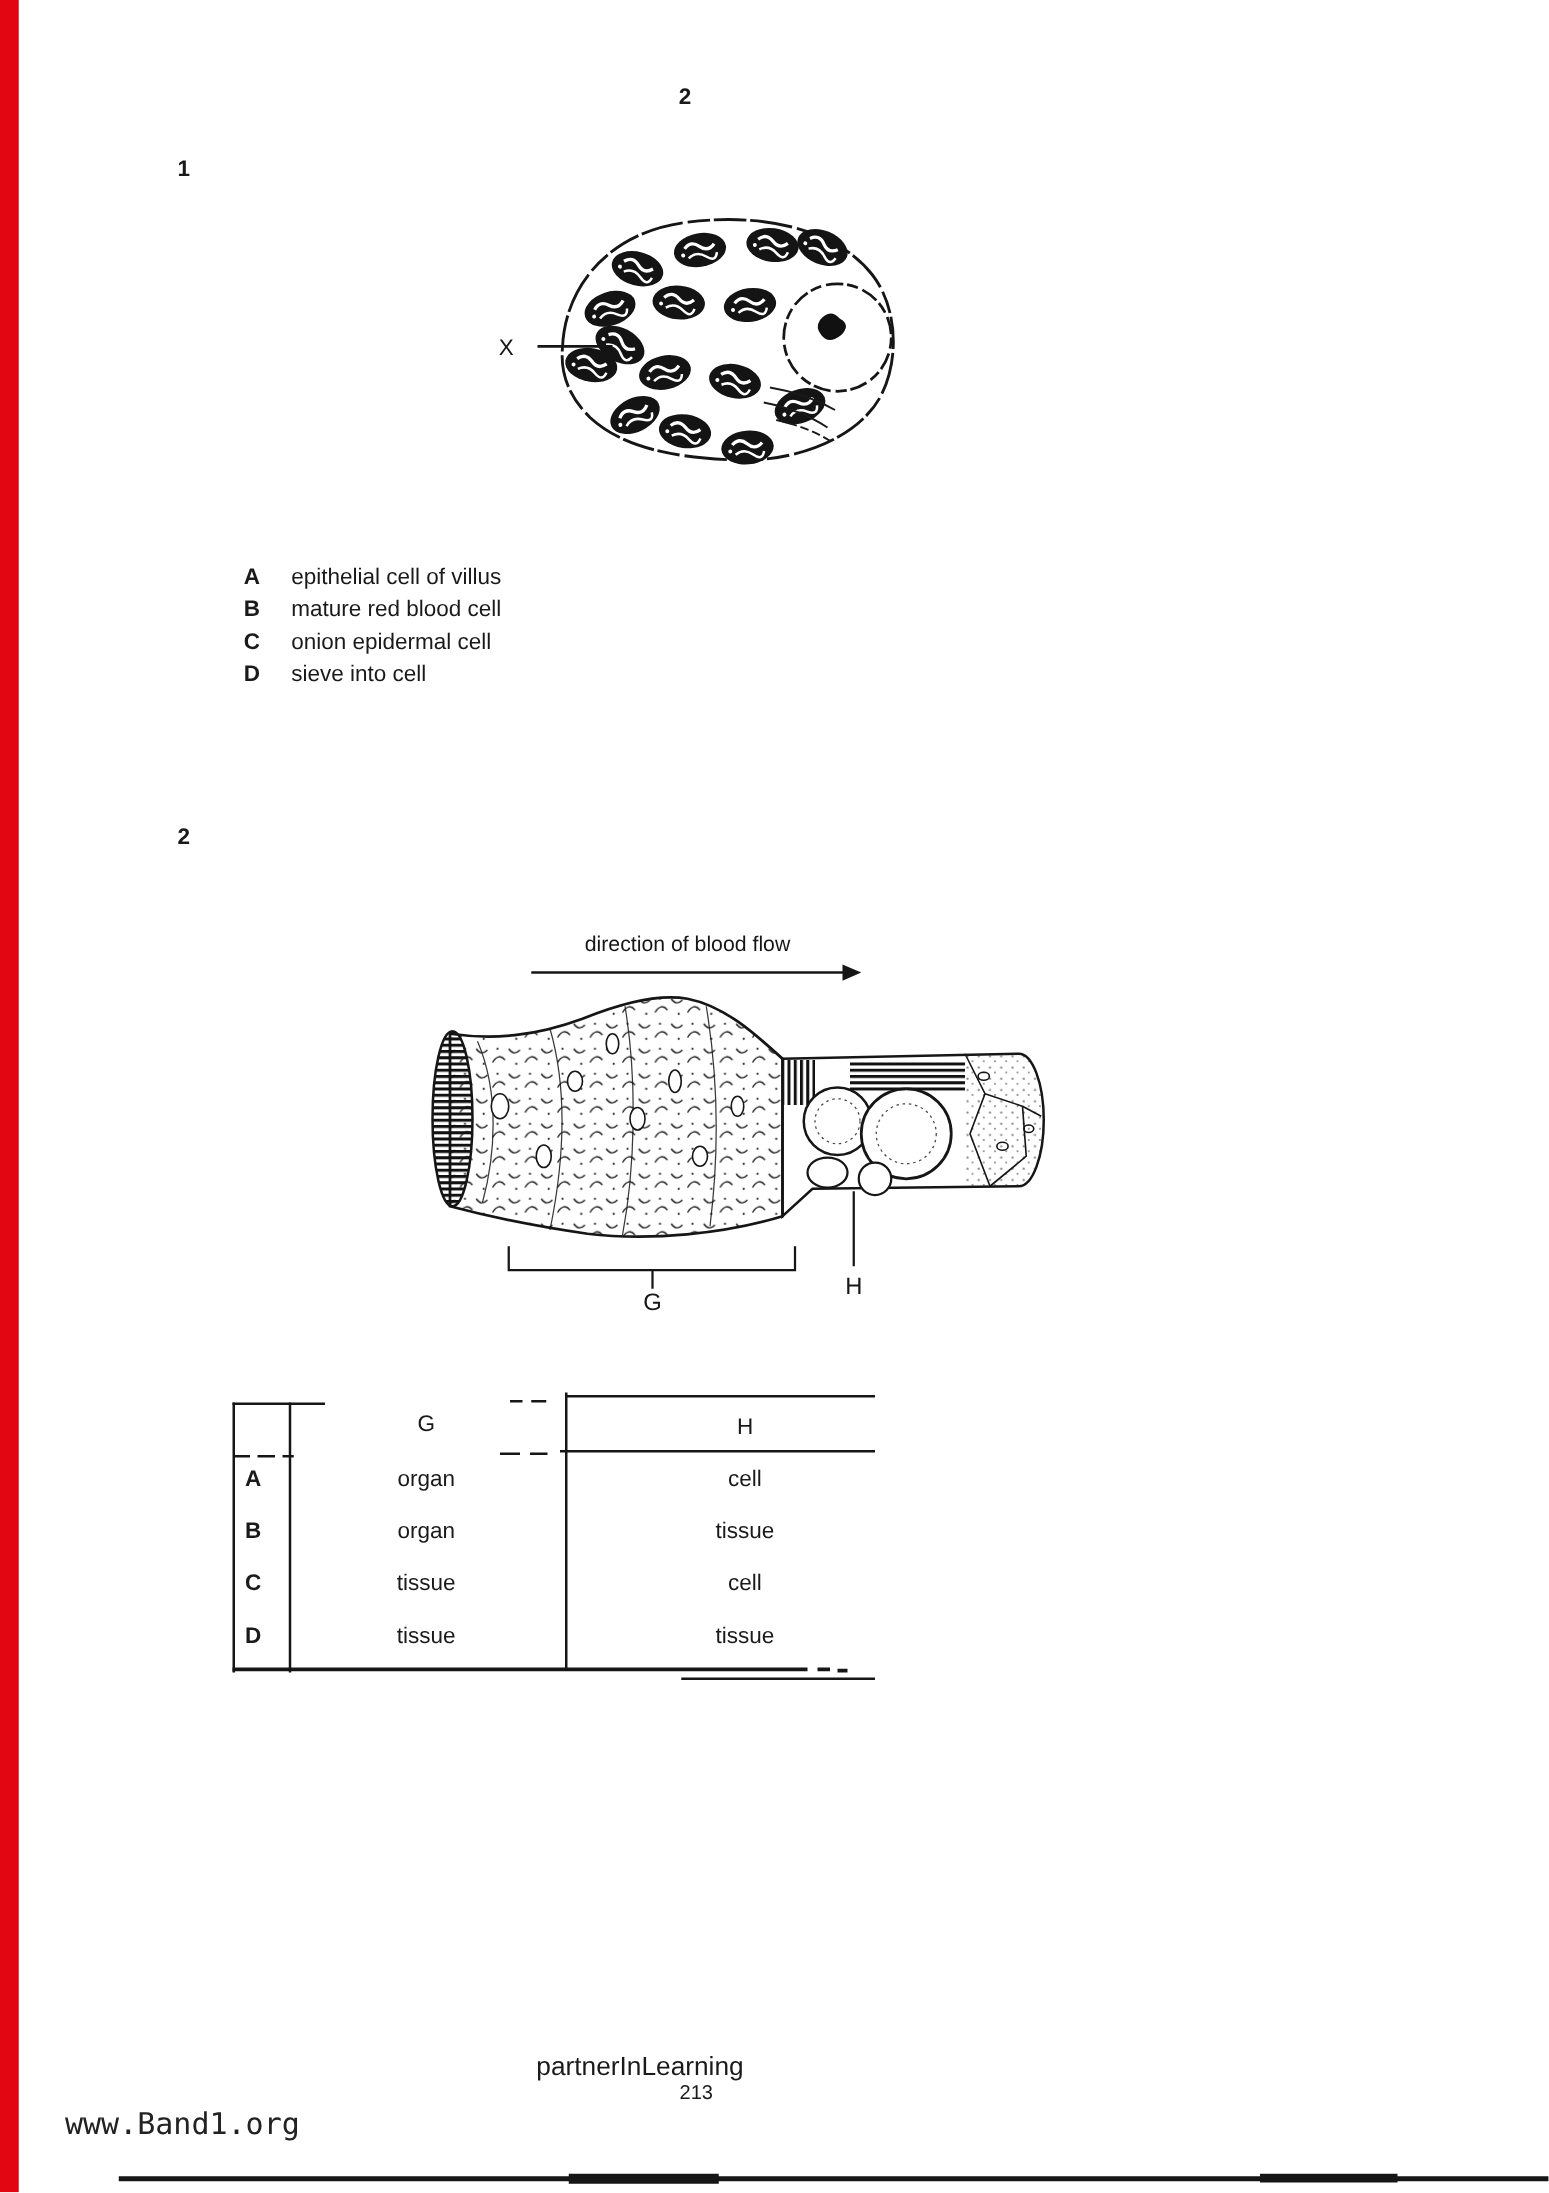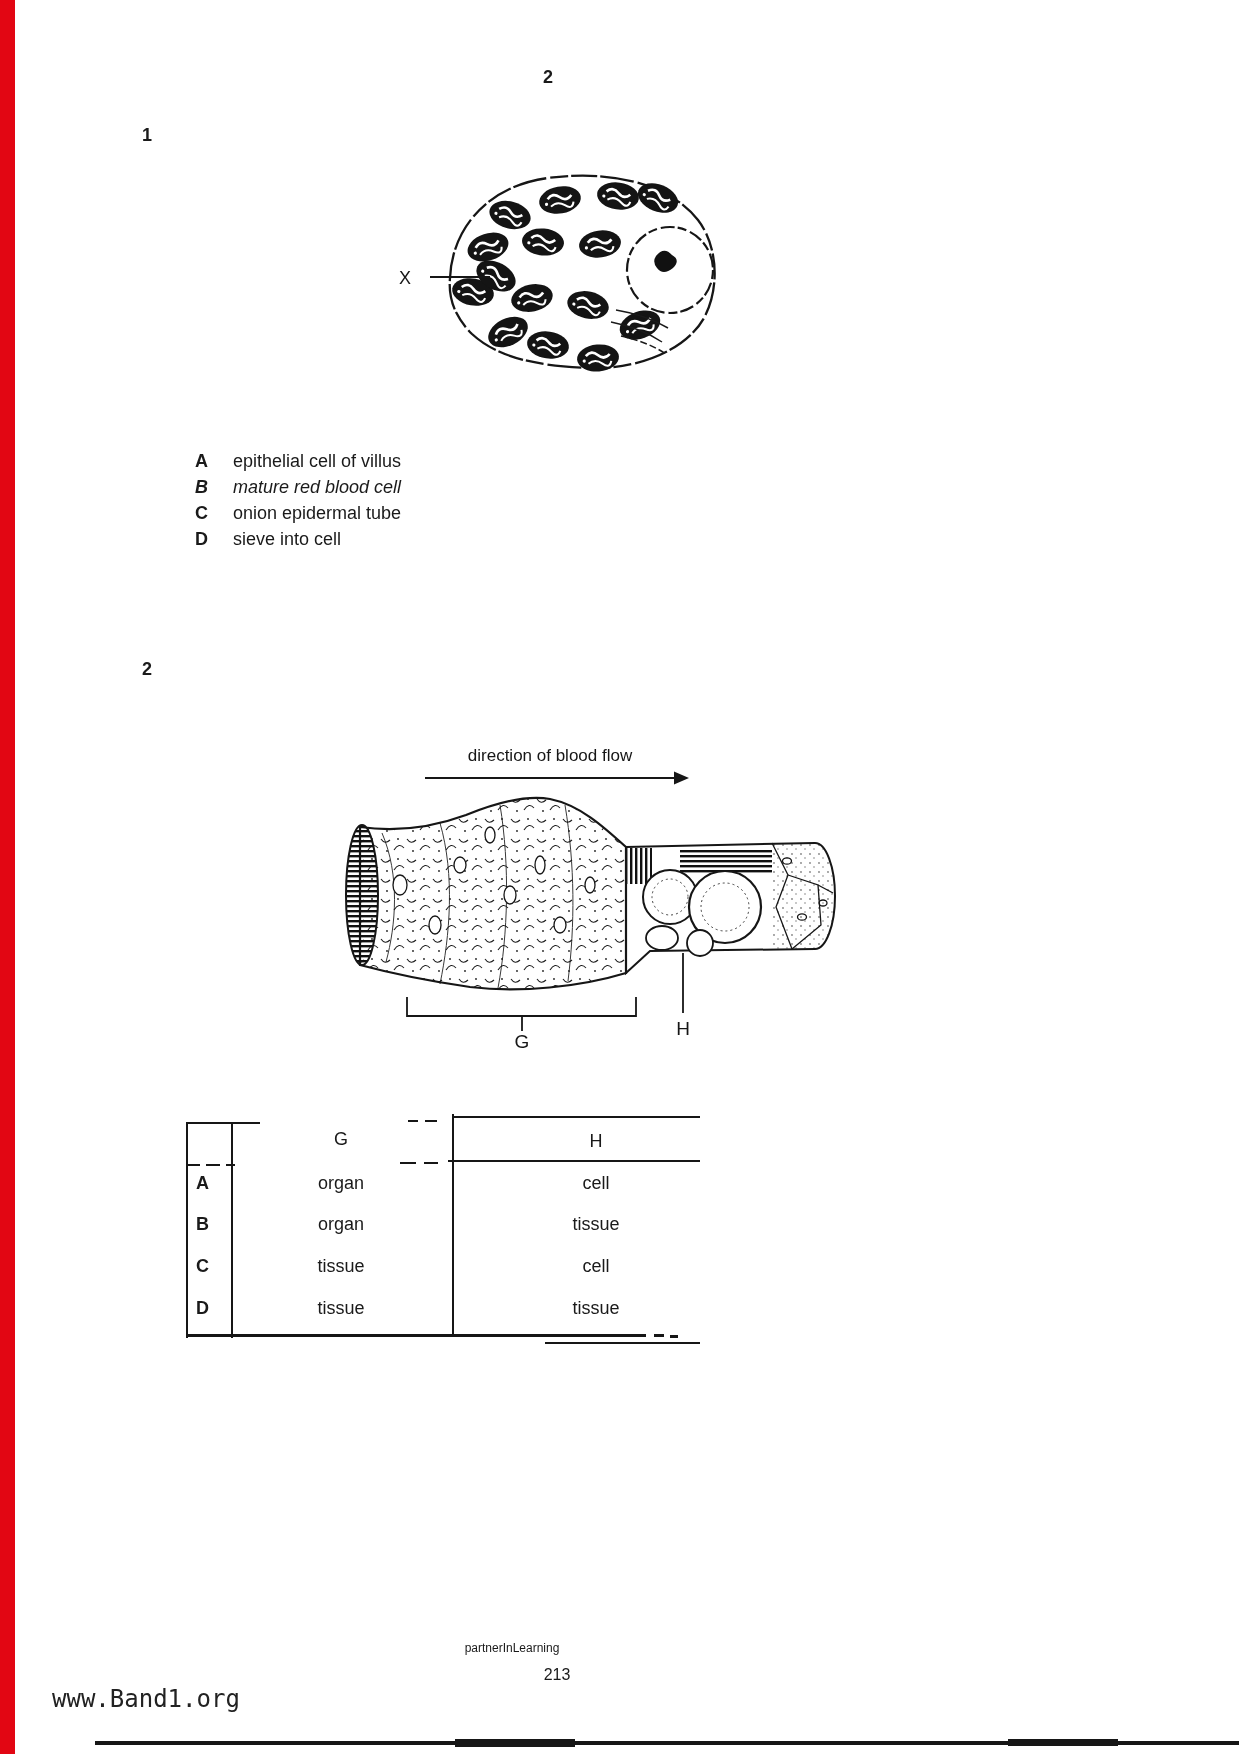--- a/index.html
+++ b/index.html
@@ -69,25 +69,25 @@
     </g>
 
     <text x="31" y="126" font-size="18">X</text>
     <line x1="62" y1="119" x2="122" y2="119" stroke="#161616" stroke-width="2.2"></line>
   </svg>
 
 
   <div class="t nowrap" style="left:195px; top:450px;">
     <span class="opt-letter">A</span><span>epithelial cell of villus</span>
   </div>
-  <div class="t nowrap" style="left:195px; top:476px;font-style:italic;">
+  <div class="t nowrap" style="left:195px; top:476px;">
     <span class="opt-letter">B</span><span>mature red blood cell</span>
   </div>
   <div class="t nowrap" style="left:195px; top:502px;">
-    <span class="opt-letter">C</span><span>onion epidermal tube</span>
+    <span class="opt-letter">C</span><span>onion epidermal cell</span>
   </div>
   <div class="t nowrap" style="left:195px; top:528px;">
     <span class="opt-letter">D</span><span>sieve into cell</span>
   </div>
 
   <div class="t b" style="left:142px; top:658px;">2</div>
 
   <svg class="abs" style="left:340px; top:735px;" width="560" height="315" viewBox="0 0 560 315">
     <defs>
       <pattern id="fib" width="26" height="20" patternUnits="userSpaceOnUse">
@@ -211,21 +211,21 @@
 
     <div class="t b" style="left:196px; top:1255px;">C</div>
     <div class="t ctr" style="left:230px; top:1255px; width:222px;">tissue</div>
     <div class="t ctr" style="left:472px; top:1255px; width:248px;">cell</div>
 
     <div class="t b" style="left:196px; top:1297px;">D</div>
     <div class="t ctr" style="left:230px; top:1297px; width:222px;">tissue</div>
     <div class="t ctr" style="left:472px; top:1297px; width:248px;">tissue</div>
   </div>
 
-  <div class="t ctr" style="left:362px; top:1641px; width:300px; font-size:12px;">partnerInLearning</div>
+  <div class="t ctr" style="left:362px; top:1641px; width:300px; font-size:21px;">partnerInLearning</div>
   <div class="t ctr" style="left:462px; top:1665px; width:190px; font-size:16px;">213</div>
   <div class="t mono" style="left:52px; top:1684px; font-size:24px; color:#222;">www.Band1.org</div>
 
   <div class="rule" style="left:95px;  top:1741px; width:1144px; height:4px;"></div>
   <div class="rule" style="left:455px; top:1739px; width:120px;  height:8px;"></div>
   <div class="rule" style="left:1008px;top:1739px; width:110px;  height:7px;"></div>
 
 </div>
 
 </body></html>

